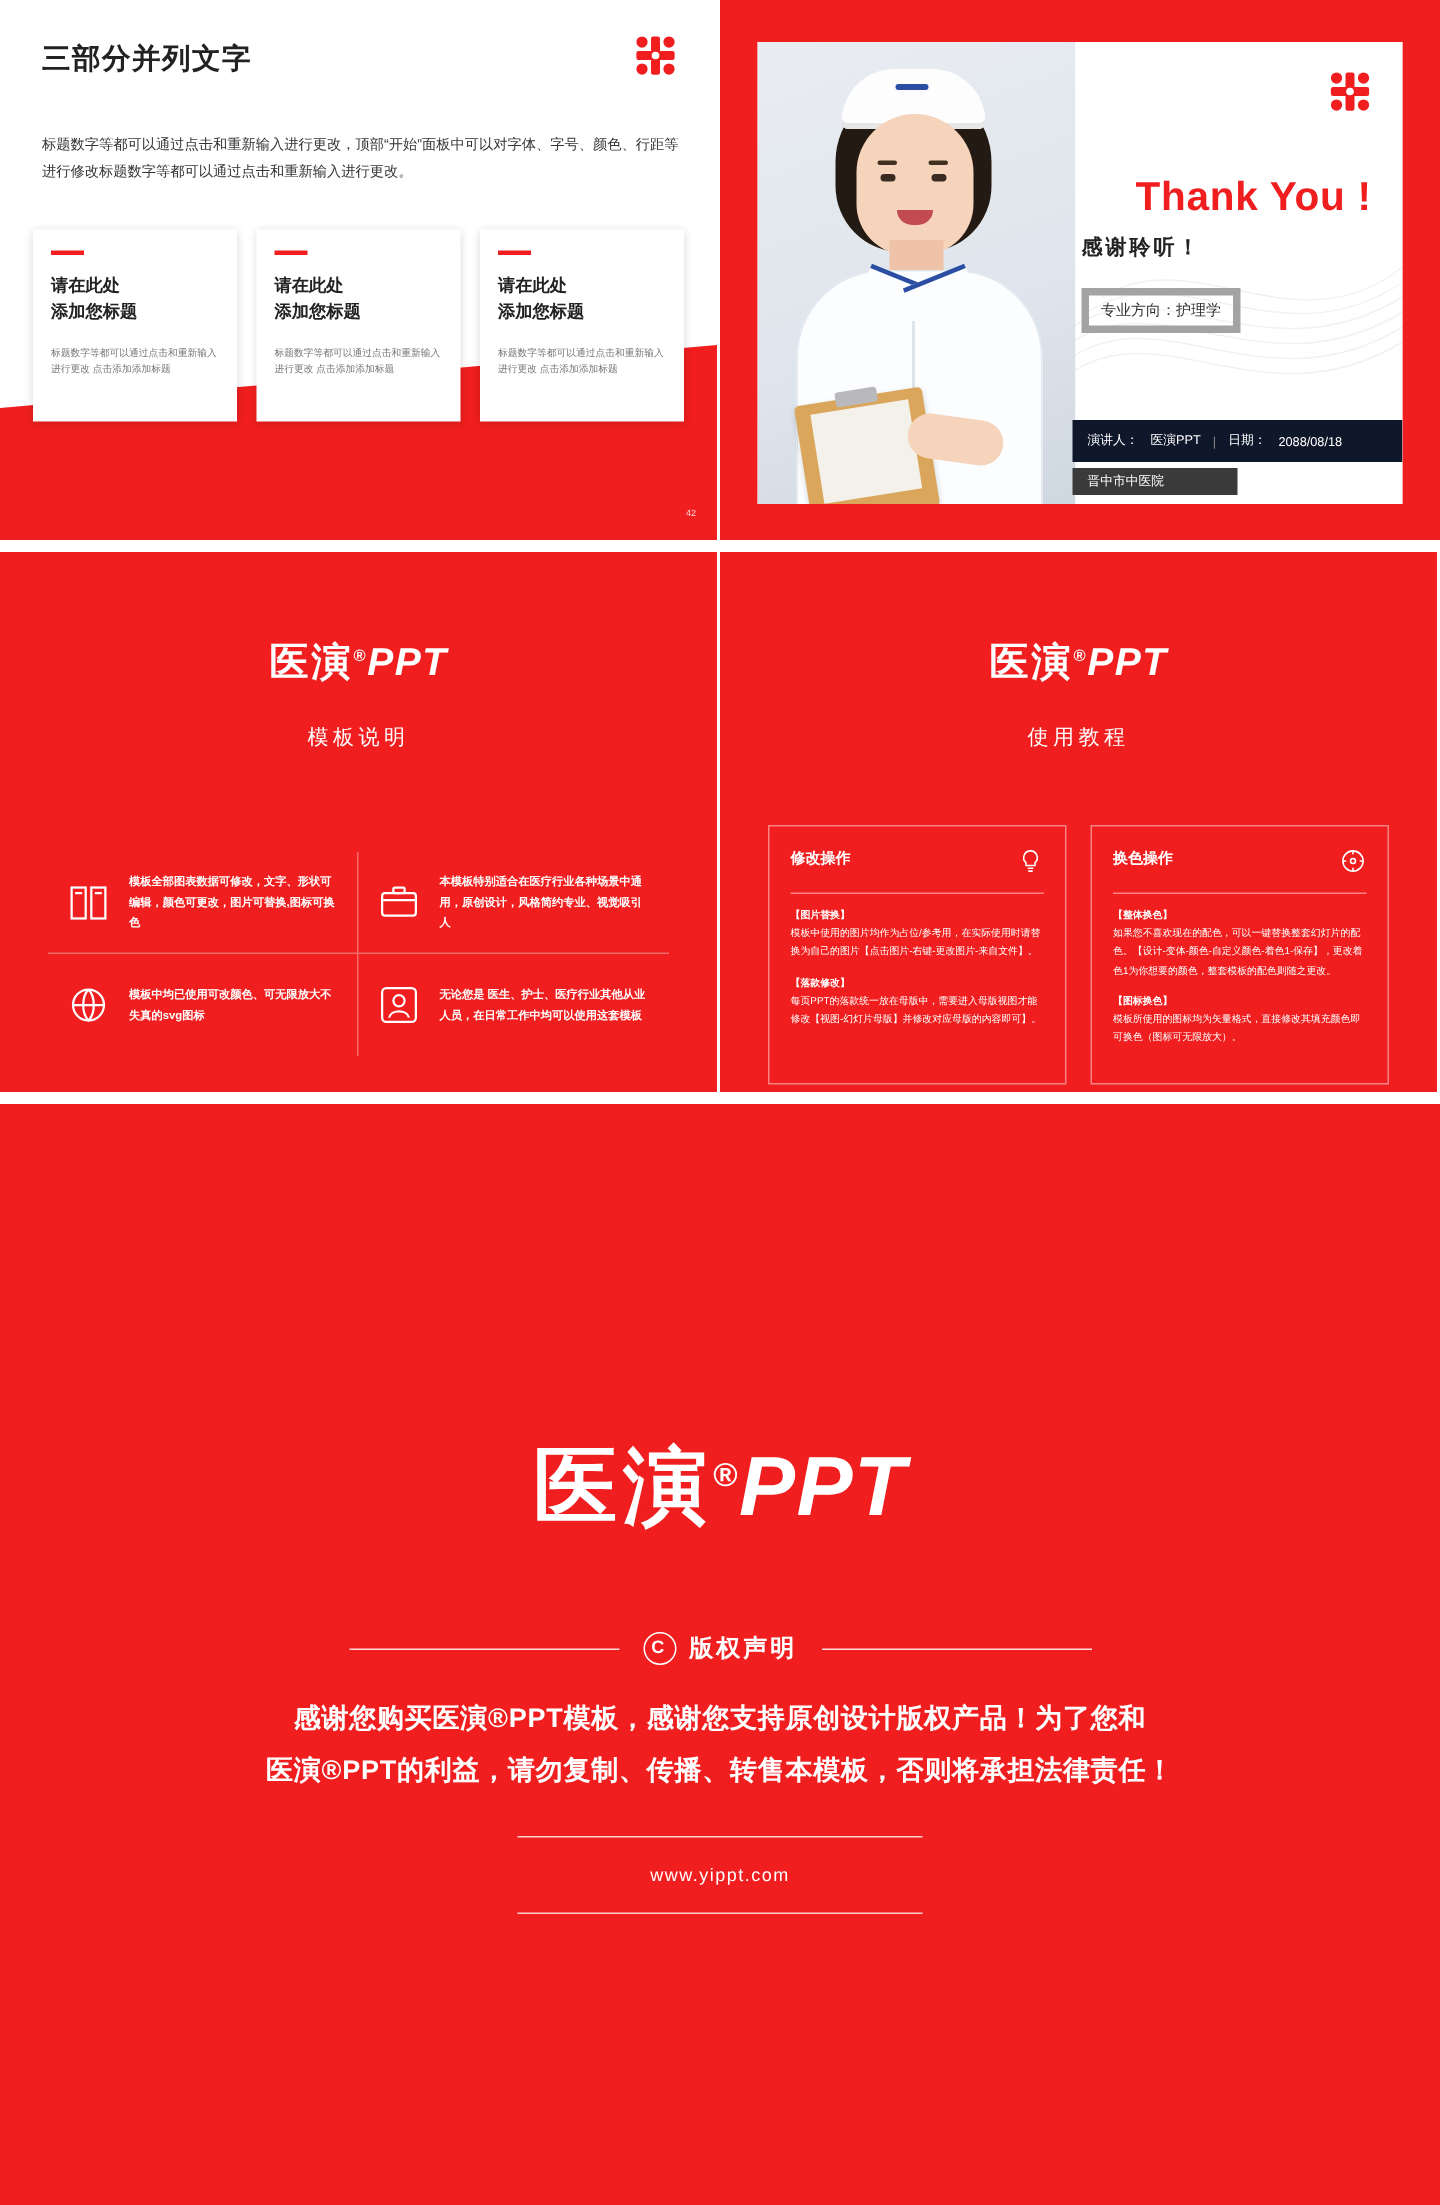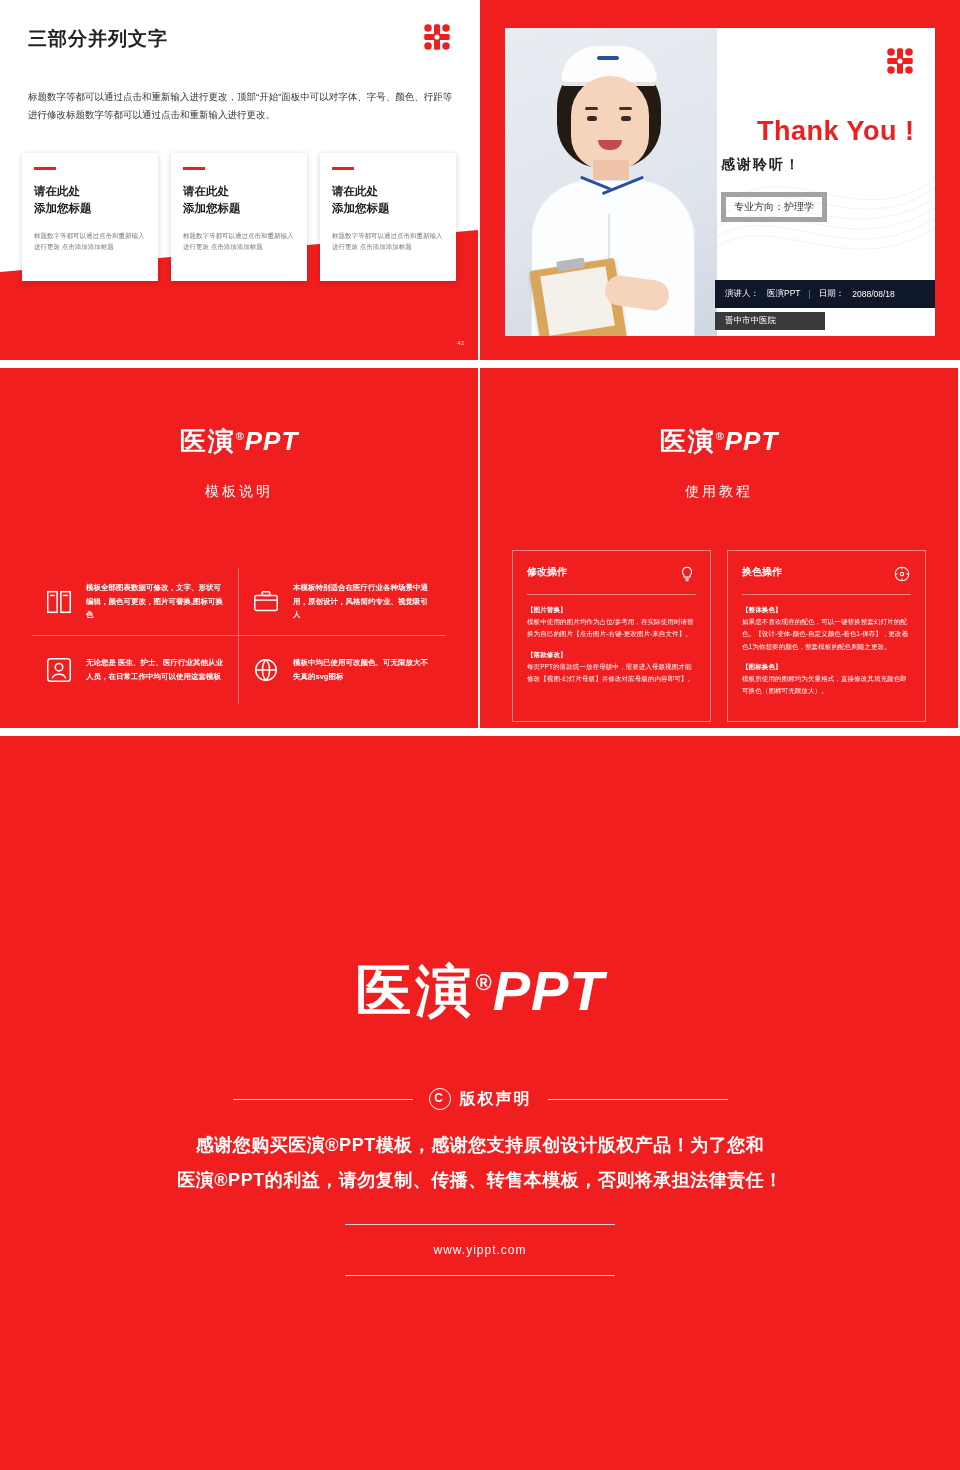--- a/index.html
+++ b/index.html
@@ -633,35 +633,35 @@
             <rect x="4" y="9" width="24" height="16" rx="2"></rect>
               <path d="M4 14 H28"></path>
               <rect x="12" y="5" width="8" height="4" rx="1"></rect>
           </svg>
         </span>
         <span class="feat-text">本模板特别适合在医疗行业各种场景中通用，原创设计，风格简约专业、视觉吸引人</span>
       </div>
       <div class="feat-cell">
         <span class="feat-icon">
           <svg viewBox="0 0 32 32" width="30" height="30" fill="none" stroke="#fff" stroke-width="1.6">
+            <circle cx="16" cy="16" r="11"></circle>
+              <path d="M5 16 H27 M16 5 C21 10 21 22 16 27 C11 22 11 10 16 5"></path>
+          </svg>
+        </span>
+        <span class="feat-text">模板中均已使用可改颜色、可无限放大不失真的svg图标</span>
+      </div>
+      <div class="feat-cell">
+        <span class="feat-icon">
+          <svg viewBox="0 0 32 32" width="30" height="30" fill="none" stroke="#fff" stroke-width="1.6">
             <rect x="4" y="4" width="24" height="24" rx="3"></rect>
               <circle cx="16" cy="13" r="4"></circle>
               <path d="M9 25 C10 19 22 19 23 25"></path>
           </svg>
         </span>
         <span class="feat-text">无论您是 医生、护士、医疗行业其他从业人员，在日常工作中均可以使用这套模板</span>
-      </div>
-      <div class="feat-cell">
-        <span class="feat-icon">
-          <svg viewBox="0 0 32 32" width="30" height="30" fill="none" stroke="#fff" stroke-width="1.6">
-            <circle cx="16" cy="16" r="11"></circle>
-              <path d="M5 16 H27 M16 5 C21 10 21 22 16 27 C11 22 11 10 16 5"></path>
-          </svg>
-        </span>
-        <span class="feat-text">模板中均已使用可改颜色、可无限放大不失真的svg图标</span>
       </div>
     </div>
   </div>
 
   <div class="slide4">
     <div class="brand">
       <span class="yi">医演</span><sup>®</sup><span>PPT</span>
     </div>
     <div class="subtitle">使用教程</div>
 

